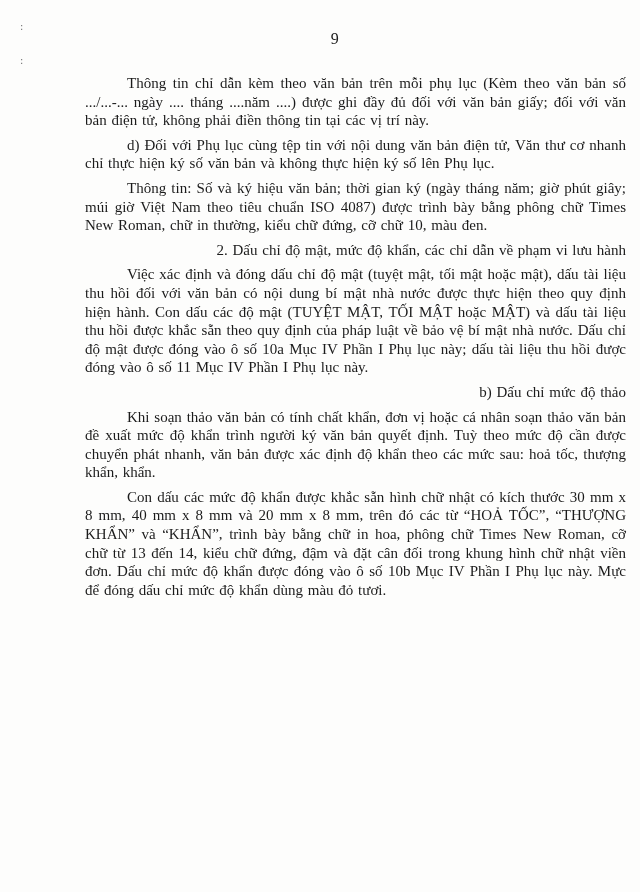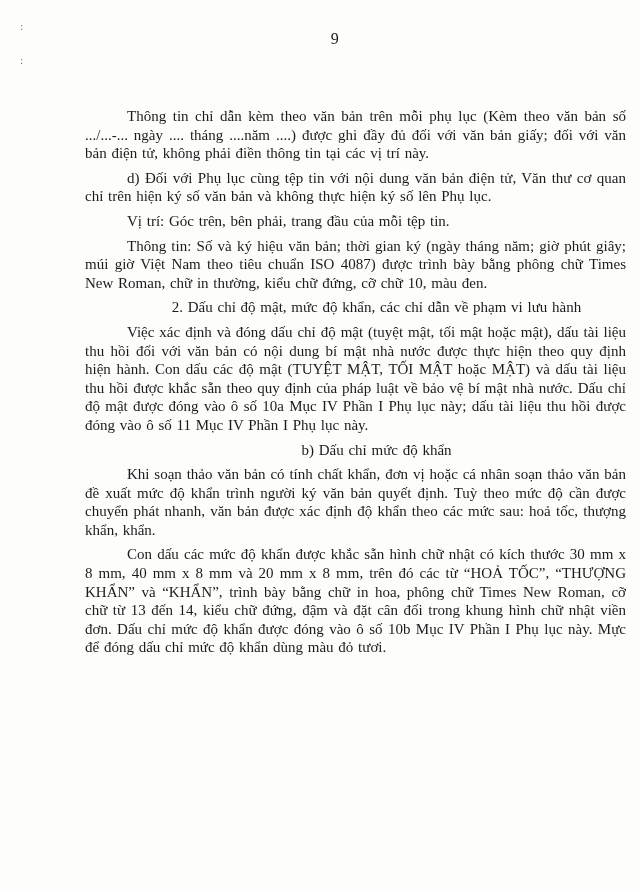--- a/index.html
+++ b/index.html
@@ -24,32 +24,31 @@
     width: 500px;
     text-align: center;
     font-size: 16px;
     letter-spacing: 0.5px;
   }
   .content {
     position: absolute;
     top: 74px;
     left: 85px;
     width: 541px;
-    margin-top: 33px;
   }
   .para {
     margin: 0 0 6px 0;
     font-size: 15px;
     line-height: 18.6px;
     text-align: justify;
     text-indent: 42px;
     word-spacing: 1px;
   }
   .para.heading {
-    text-align: center;
+    text-align: right;
   }
   
   .scan-artifact {
     position: absolute;
     font-size: 9px;
     color: #333;
     opacity: 0.75;
     font-family: "DejaVu Sans Mono", monospace;
     transform: scale(0.9);
   }
@@ -61,23 +60,22 @@
 
 <div class="page">
 
   <span class="scan-artifact artifact-1">:</span>
   <span class="scan-artifact artifact-2">:</span>
 
   <div class="page-number">9</div>
 
   <div class="content">
     <p class="para">Thông tin chỉ dẫn kèm theo văn bản trên mỗi phụ lục (Kèm theo văn bản số .../...-... ngày .... tháng ....năm ....) được ghi đầy đủ đối với văn bản giấy; đối với văn bản điện tử, không phải điền thông tin tại các vị trí này.</p>
-    <p class="para">d) Đối với Phụ lục cùng tệp tin với nội dung văn bản điện tử, Văn thư cơ quan chỉ trên hiện ký số văn bản và không thực hiện ký số lên Phụ lục.</p>
-    <p class="para">Vị trí: Góc trên, bên phải, trang đầu của mỗi tệp tin.</p>
+    <p class="para">d) Đối với Phụ lục cùng tệp tin với nội dung văn bản điện tử, Văn thư cơ nhanh chỉ thực hiện ký số văn bản và không thực hiện ký số lên Phụ lục.</p>
     <p class="para">Thông tin: Số và ký hiệu văn bản; thời gian ký (ngày tháng năm; giờ phút giây; múi giờ Việt Nam theo tiêu chuẩn ISO 4087) được trình bày bằng phông chữ Times New Roman, chữ in thường, kiểu chữ đứng, cỡ chữ 10, màu đen.</p>
     <p class="para heading">2. Dấu chỉ độ mật, mức độ khẩn, các chỉ dẫn về phạm vi lưu hành</p>
     <p class="para">Việc xác định và đóng dấu chỉ độ mật (tuyệt mật, tối mật hoặc mật), dấu tài liệu thu hồi đối với văn bản có nội dung bí mật nhà nước được thực hiện theo quy định hiện hành. Con dấu các độ mật (TUYỆT MẬT, TỐI MẬT hoặc MẬT) và dấu  tài liệu thu hồi được khắc sẵn theo quy định của pháp luật về bảo vệ bí mật nhà nước. Dấu chỉ độ mật được đóng vào ô số 10a Mục IV Phần I Phụ lục này; dấu tài liệu thu hồi được đóng vào ô số 11 Mục IV Phần I Phụ lục này.</p>
-    <p class="para heading">b) Dấu chỉ mức độ khẩn</p>
+    <p class="para heading">b) Dấu chỉ mức độ thảo</p>
     <p class="para">Khi soạn thảo văn bản có tính chất khẩn, đơn vị hoặc cá nhân soạn thảo văn bản đề xuất mức độ khẩn trình người ký văn bản quyết định. Tuỳ theo mức độ cần được chuyển phát nhanh, văn bản được xác định độ khẩn theo các mức sau: hoả tốc, thượng khẩn, khẩn.</p>
     <p class="para">Con dấu các mức độ khẩn được khắc sẵn hình chữ nhật có kích thước 30 mm x 8 mm, 40 mm x 8 mm và 20 mm x 8 mm, trên đó các từ “HOẢ TỐC”, “THƯỢNG KHẨN” và “KHẨN”, trình bày bằng chữ in hoa, phông chữ Times New Roman, cỡ chữ từ 13 đến 14, kiểu chữ đứng, đậm và đặt cân đối trong khung hình chữ nhật viền đơn. Dấu chỉ mức độ khẩn được đóng vào ô số 10b Mục IV Phần I Phụ lục này. Mực để đóng dấu chỉ mức độ khẩn dùng màu đỏ tươi.</p>
   </div>
 
 </div>
 
 </body></html>

